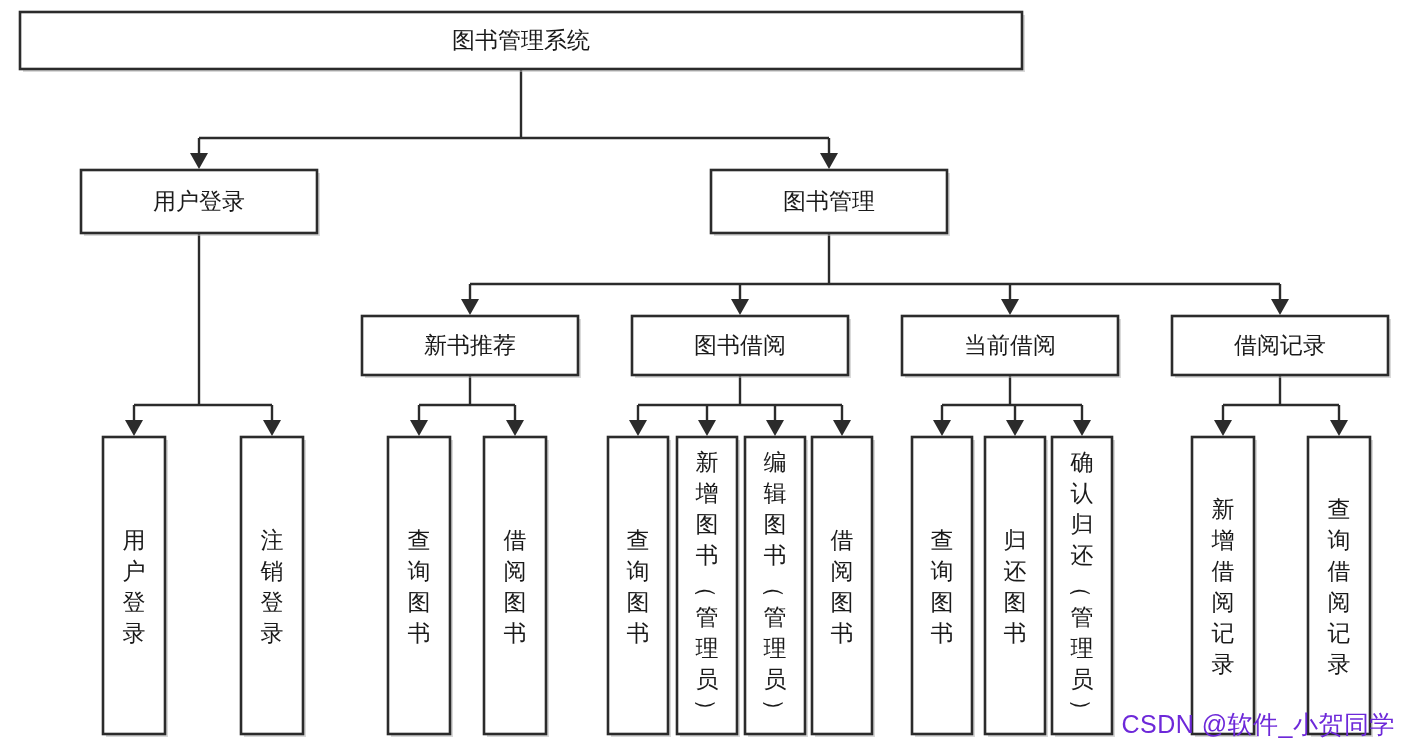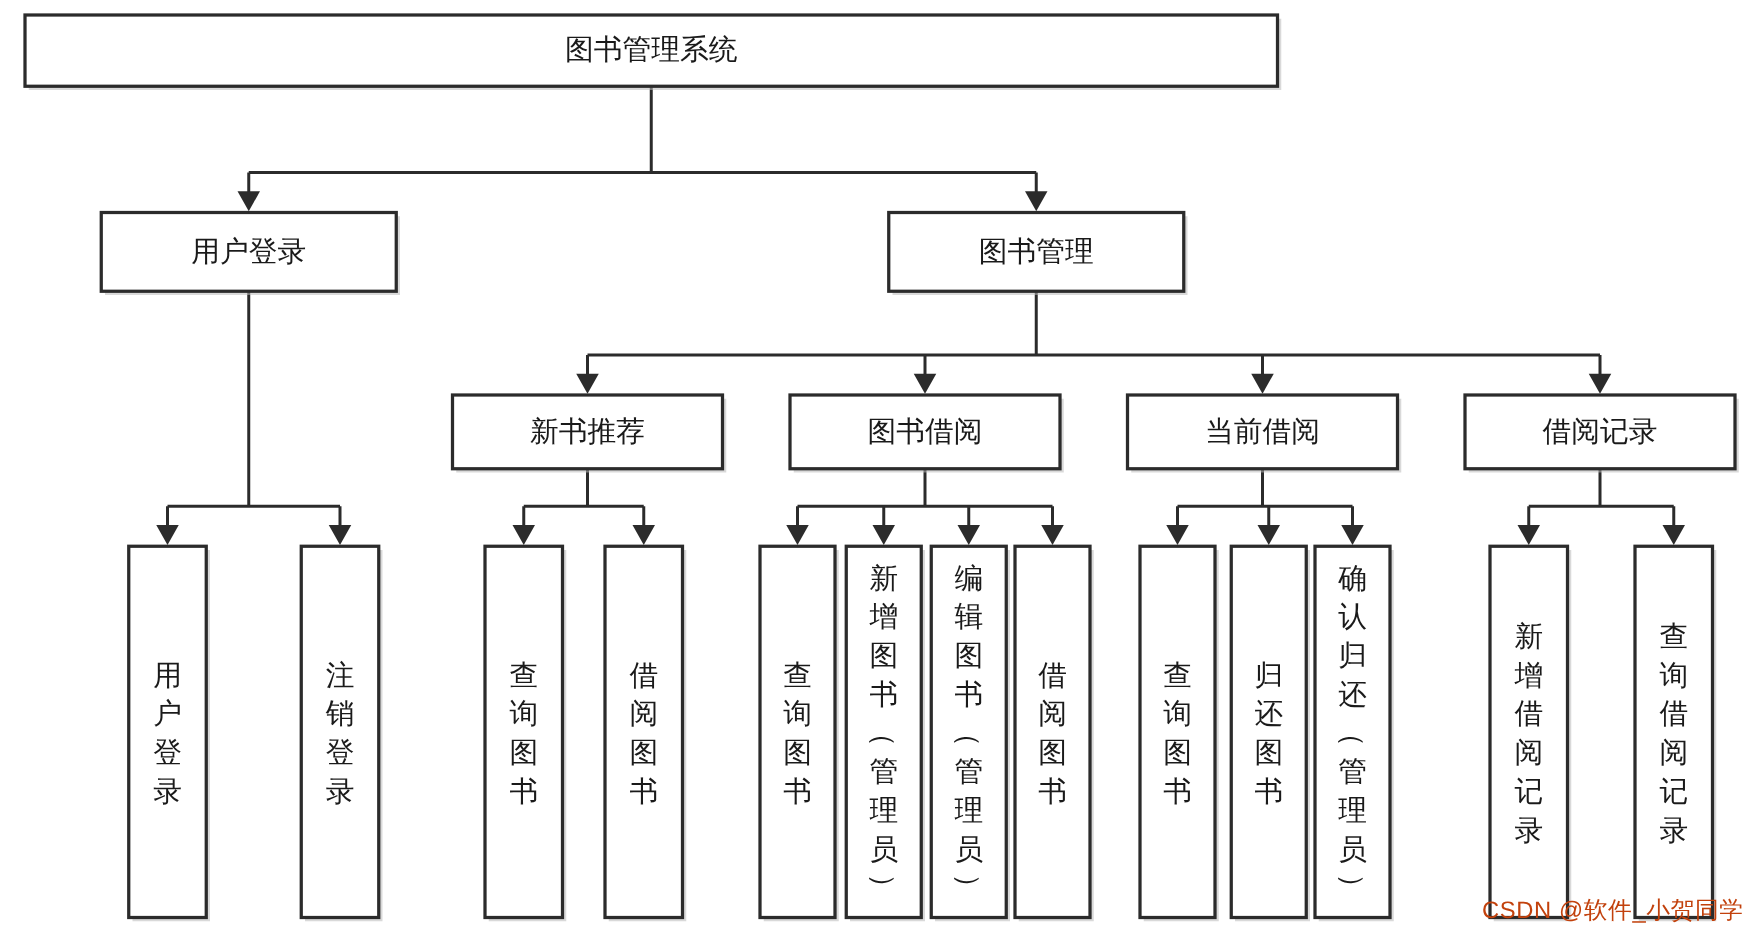--- a/index.html
+++ b/index.html
@@ -55,22 +55,22 @@
     font-family: "Liberation Sans", "DejaVu Sans", sans-serif;
     font-size: 23px;
     fill: #1a1a1a;
     text-anchor: middle;
   }
   .watermark {
     position: absolute;
     right: 10px;
     bottom: 6px;
     font-family: "Liberation Sans", "DejaVu Sans", sans-serif;
-    font-size: 19px;
-    color: #c2410c;
+    font-size: 25px;
+    color: #6d28d9;
     white-space: nowrap;
     letter-spacing: 0.5px;
     user-select: none;
   }
 </style>
 </head>
 <body>
 
 <div id="diagram-root">
   <svg class="flow-canvas" id="flow-canvas" viewBox="0 0 1405 747">

